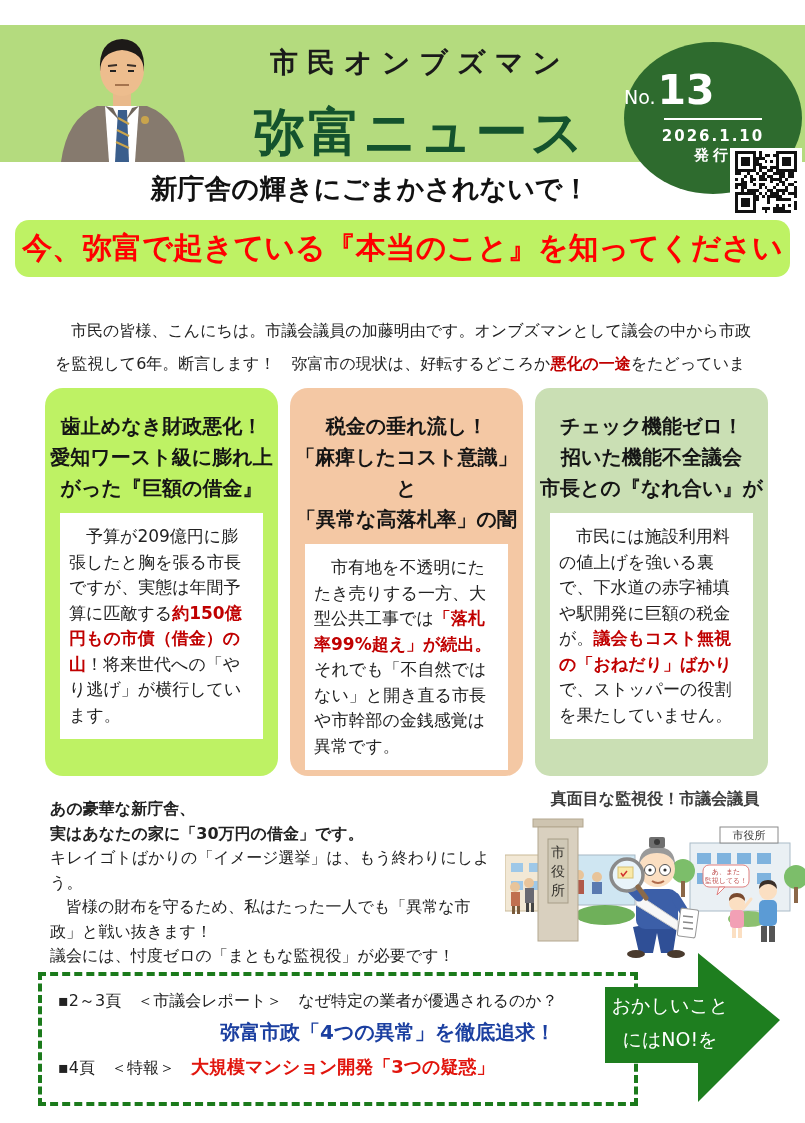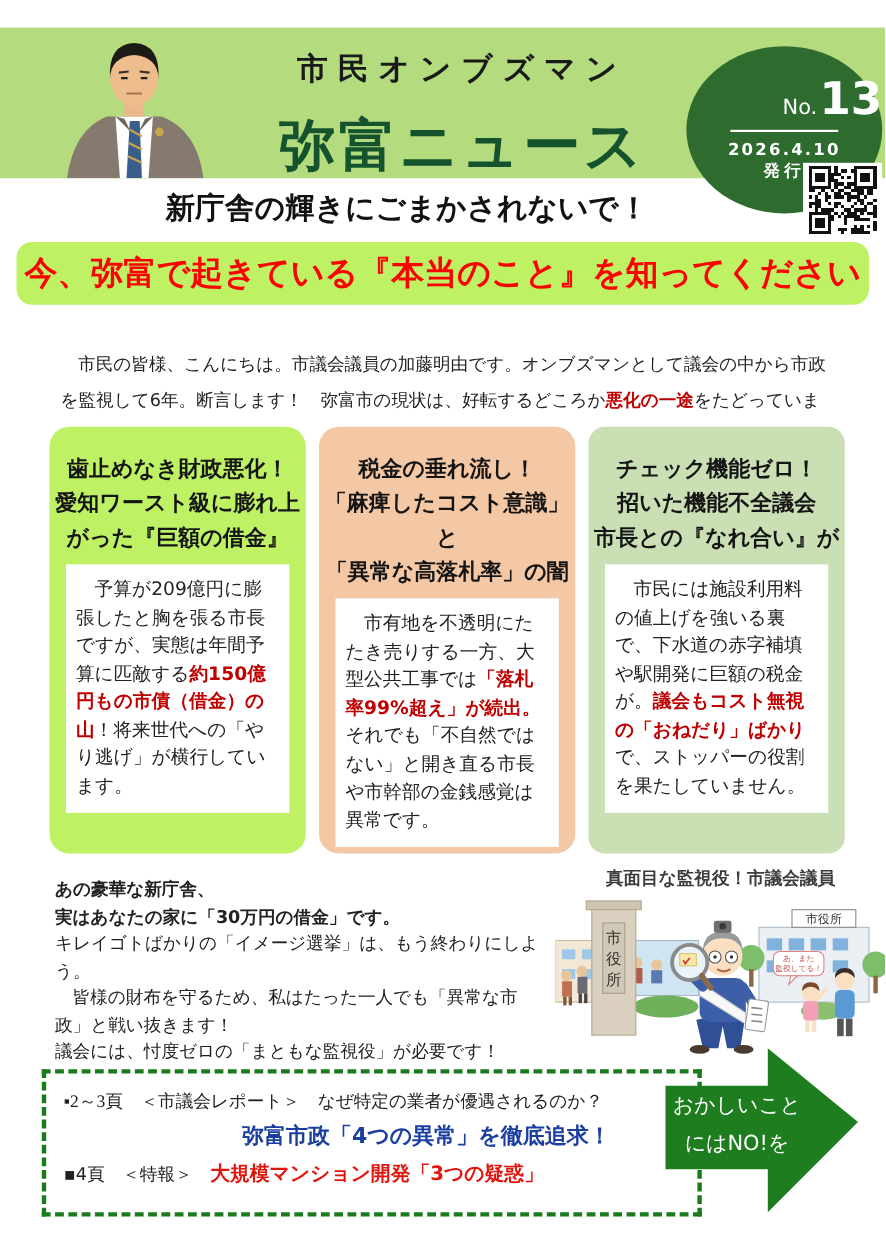--- a/index.html
+++ b/index.html
@@ -8,21 +8,21 @@
 
   
   .banner{position:absolute;left:0;top:25px;width:805px;height:137px;background:#b4db7e;}
   .portrait{position:absolute;left:55px;top:28px;width:134px;height:134px;z-index:2;}
   .kicker{position:absolute;left:200px;top:44px;width:440px;text-align:center;
           font-size:28px;font-weight:bold;letter-spacing:9px;color:#1a1a1a;z-index:2;}
   .news-title{position:absolute;left:200px;top:98px;width:440px;text-align:center;
           font-size:52px;font-weight:bold;letter-spacing:3px;color:#14532d;z-index:2;}
   .issue-circle{position:absolute;left:624px;top:42px;width:178px;height:152px;border-radius:50%;
           background:#2e6b2e;color:#fff;text-align:center;z-index:1;}
-  .issue-no{margin-top:24px;font-size:19px;display:flex;justify-content:flex-end;align-items:baseline;gap:2px;}
+  .issue-no{margin-top:24px;font-size:19px;display:flex;justify-content:flex-start;align-items:baseline;gap:2px;}
   .issue-no .num{font-size:41px;font-weight:bold;}
   .issue-line{width:98px;height:2px;background:#fff;margin:4px auto 7px;}
   .issue-date{font-size:15px;font-weight:bold;letter-spacing:2px;}
   .issue-pub{font-size:15px;font-weight:bold;letter-spacing:4px;margin-top:1px;}
   .qr{position:absolute;left:730px;top:148px;width:72px;height:68px;background:#fff;
       padding:0;z-index:3;display:flex;align-items:center;justify-content:center;}
 
   
   .headline{position:absolute;left:0;top:171px;width:740px;text-align:center;
             font-size:27px;font-weight:bold;color:#111;}
@@ -48,21 +48,21 @@
   .appeal{position:absolute;left:50px;top:797px;width:470px;font-size:16px;line-height:24.5px;color:#222;}
   .appeal .b{font-weight:bold;}
 
   
   .illustration{position:absolute;left:505px;top:789px;width:300px;height:172px;}
   .illu-caption{text-align:center;font-size:16px;font-weight:bold;color:#3c3c3c;margin-bottom:3px;}
 
   
   .agenda-box{position:absolute;left:38px;top:972px;width:600px;height:134px;
               border:4px dashed #1b7a1b;box-sizing:border-box;}
-  .agenda-l1{margin:15px 0 0 16px;font-size:16px;color:#222;font-family:Liberation Serif, serif;}
+  .agenda-l1{margin:15px 0 0 16px;font-size:16px;color:#222;}
   .agenda-l2{margin:7px 0 0 178px;font-size:20px;font-weight:bold;color:#1b3fa0;}
   .agenda-l3{margin:9px 0 0 16px;font-size:16px;color:#222;}
   .agenda-l3 .hot{font-size:18px;font-weight:bold;color:#e1150d;}
   .arrow-wrap{position:absolute;left:598px;top:948px;width:192px;height:158px;z-index:4;}
   .arrow-text{position:absolute;left:605px;top:988px;width:130px;text-align:center;z-index:5;
               color:#fff;font-size:19px;line-height:34px;white-space:nowrap;}
 </style>
 </head>
 <body>
 
@@ -93,21 +93,21 @@
 
   <div class="kicker">市民オンブズマン</div>
   <div class="news-title">弥富ニュース</div>
 
   <div class="issue-circle">
     <div class="issue-no">
       <span>No.</span>
         <span class="num">13</span>
     </div>
     <div class="issue-line"></div>
-    <div class="issue-date">2026.4.10</div>
+    <div class="issue-date">2026.1.10</div>
     <div class="issue-pub">発行</div>
   </div>
 
   <div class="qr">
     <svg id="qr-svg" width="64" height="62" viewBox="0 0 21 21" shape-rendering="crispEdges">
         <rect x="0" y="0" width="21" height="21" fill="#ffffff"></rect>
         <rect x="8" y="0" width="1" height="1" fill="#111111"></rect>
         <rect x="8" y="1" width="1" height="1" fill="#111111"></rect>
         <rect x="10" y="1" width="1" height="1" fill="#111111"></rect>
         <rect x="11" y="1" width="1" height="1" fill="#111111"></rect>

